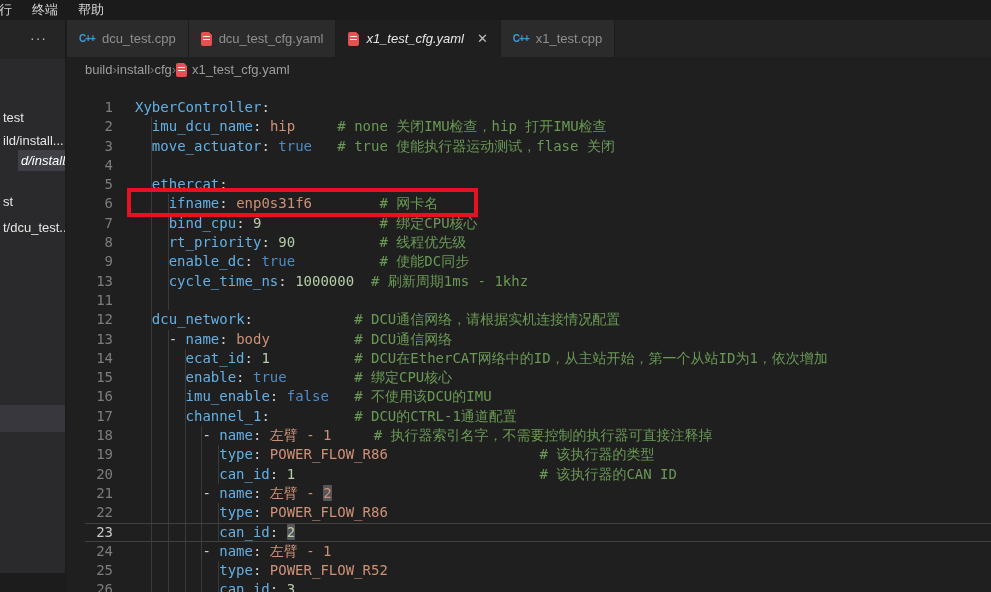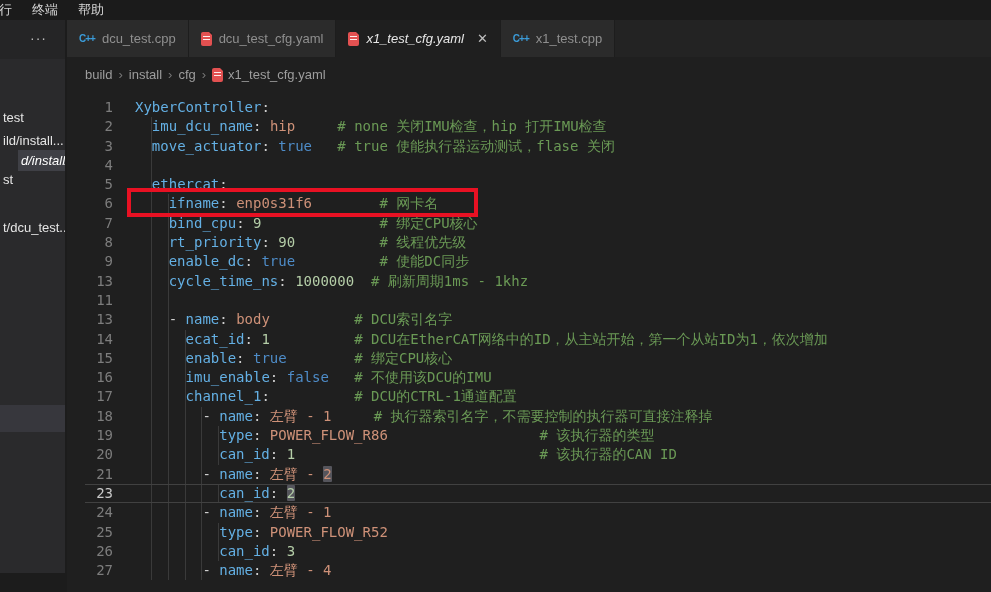--- a/index.html
+++ b/index.html
@@ -35,21 +35,21 @@
   .tab-close{margin-left:6px;color:#c0c0c0;font-size:13px}
   
   .icon-cpp-icon{color:#3b9cd9;font-weight:bold;font-size:10px;letter-spacing:-1px}
   .icon-yaml-icon{position:relative;width:11px;height:14px;background:#e35151;border-radius:2px;flex:none}
   .icon-yaml-icon::before{content:"";position:absolute;left:2px;top:4px;width:7px;height:1.5px;
     background:#fdecec;box-shadow:0 3px 0 #fdecec}
   .icon-yaml-icon::after{content:"";position:absolute;right:0;top:0;border-style:solid;
     border-width:0 3px 3px 0;border-color:transparent #1f1f1f transparent transparent}
   
   .breadcrumb{position:absolute;left:67px;top:57px;width:924px;height:25px;background:var(--bg);
-    display:flex;align-items:flex-end;gap:6px;padding-left:18px;color:#9d9d9d;font-size:13px}
+    display:flex;align-items:center;padding-left:18px;color:#9d9d9d;font-size:13px}
   .crumb{cursor:pointer}
   .crumb-sep{color:#767676}
   .crumb-file{display:flex;align-items:center;gap:5px}
   
   .editor{position:absolute;left:67px;top:98px;width:924px;height:510px;background:var(--bg);
     font-family:"DejaVu Sans Mono","Liberation Mono",monospace;font-size:14px;overflow:hidden}
   .row{position:relative;height:19.3px;line-height:19.3px;white-space:pre}
   .ln{display:inline-block;width:46px;text-align:right;color:var(--lnum);vertical-align:top;
     user-select:none}
   .codespan{display:inline-block;margin-left:22px;vertical-align:top;white-space:pre}
@@ -73,21 +73,21 @@
   </div>
 
 <div class="sidestrip">
   <div class="topblock">
     <span class="overflow-dots">···</span>
   </div>
   <div>
       <div class="side-item" style="top: 90px;">test</div>
       <div class="side-item" style="top: 113px; text-align: center;">ild/install...</div>
       <div class="side-item selected" style="top: 130px;">d/install/cfg</div>
-      <div class="side-item" style="top: 152px;">st</div>
+      <div class="side-item" style="top: 174px;">st</div>
       <div class="side-item" style="top: 200px;">t/dcu_test...</div>
     </div>
   <div class="grayband"></div>
   <div class="botblock"></div>
 </div>
 
 <div class="tabbar">
     <div class="tab">
       <span class="icon-cpp-icon">C++</span>
       <span class="tab-label">dcu_test.cpp</span>
@@ -126,28 +126,30 @@
       <div class="row"><span class="ln">2</span><span class="codespan"><span class="g"></span><span class="tok-k">imu_dcu_name</span><span class="tok-p">:</span><span class="tok-w"> </span><span class="tok-s">hip</span><span class="tok-w">     </span><span class="tok-c"># none 关闭IMU检查，hip 打开IMU检查</span></span></div>
       <div class="row"><span class="ln">3</span><span class="codespan"><span class="g"></span><span class="tok-k">move_actuator</span><span class="tok-p">:</span><span class="tok-w"> </span><span class="tok-b">true</span><span class="tok-w">   </span><span class="tok-c"># true 使能执行器运动测试，flase 关闭</span></span></div>
       <div class="row"><span class="ln">4</span><span class="codespan"><span class="g"></span></span></div>
       <div class="row"><span class="ln">5</span><span class="codespan"><span class="g"></span><span class="tok-k">ethercat</span><span class="tok-p">:</span></span></div>
       <div class="row"><span class="ln">6</span><span class="codespan"><span class="g"></span><span class="g"></span><span class="tok-k">ifname</span><span class="tok-p">:</span><span class="tok-w"> </span><span class="tok-s">enp0s31f6</span><span class="tok-w">        </span><span class="tok-c"># 网卡名</span></span><div class="red-annotation"></div></div>
       <div class="row"><span class="ln">7</span><span class="codespan"><span class="g"></span><span class="g"></span><span class="tok-k">bind_cpu</span><span class="tok-p">:</span><span class="tok-w"> </span><span class="tok-n">9</span><span class="tok-w">              </span><span class="tok-c"># 绑定CPU核心</span></span></div>
       <div class="row"><span class="ln">8</span><span class="codespan"><span class="g"></span><span class="g"></span><span class="tok-k">rt_priority</span><span class="tok-p">:</span><span class="tok-w"> </span><span class="tok-n">90</span><span class="tok-w">          </span><span class="tok-c"># 线程优先级</span></span></div>
       <div class="row"><span class="ln">9</span><span class="codespan"><span class="g"></span><span class="g"></span><span class="tok-k">enable_dc</span><span class="tok-p">:</span><span class="tok-w"> </span><span class="tok-b">true</span><span class="tok-w">          </span><span class="tok-c"># 使能DC同步</span></span></div>
       <div class="row"><span class="ln">13</span><span class="codespan"><span class="g"></span><span class="g"></span><span class="tok-k">cycle_time_ns</span><span class="tok-p">:</span><span class="tok-w"> </span><span class="tok-n">1000000</span><span class="tok-w">  </span><span class="tok-c"># 刷新周期1ms - 1khz</span></span></div>
       <div class="row"><span class="ln">11</span><span class="codespan"><span class="g"></span><span class="g"></span></span></div>
-      <div class="row"><span class="ln">13</span><span class="codespan"><span class="g"></span><span class="g"></span><span class="tok-p">- </span><span class="tok-k">name</span><span class="tok-p">:</span><span class="tok-w"> </span><span class="tok-s">body</span><span class="tok-w">          </span><span class="tok-c"># DCU索引名字</span></span></div>
+      <div class="row"><span class="ln">12</span><span class="codespan"><span class="g"></span><span class="tok-k">dcu_network</span><span class="tok-p">:</span><span class="tok-w">            </span><span class="tok-c"># DCU通信网络，请根据实机连接情况配置</span></span></div>
+      <div class="row"><span class="ln">13</span><span class="codespan"><span class="g"></span><span class="g"></span><span class="tok-p">- </span><span class="tok-k">name</span><span class="tok-p">:</span><span class="tok-w"> </span><span class="tok-s">body</span><span class="tok-w">          </span><span class="tok-c"># DCU通信网络</span></span></div>
       <div class="row"><span class="ln">14</span><span class="codespan"><span class="g"></span><span class="g"></span><span class="g"></span><span class="tok-k">ecat_id</span><span class="tok-p">:</span><span class="tok-w"> </span><span class="tok-n">1</span><span class="tok-w">          </span><span class="tok-c"># DCU在EtherCAT网络中的ID，从主站开始，第一个从站ID为1，依次增加</span></span></div>
       <div class="row"><span class="ln">15</span><span class="codespan"><span class="g"></span><span class="g"></span><span class="g"></span><span class="tok-k">enable</span><span class="tok-p">:</span><span class="tok-w"> </span><span class="tok-b">true</span><span class="tok-w">        </span><span class="tok-c"># 绑定CPU核心</span></span></div>
       <div class="row"><span class="ln">16</span><span class="codespan"><span class="g"></span><span class="g"></span><span class="g"></span><span class="tok-k">imu_enable</span><span class="tok-p">:</span><span class="tok-w"> </span><span class="tok-b">false</span><span class="tok-w">   </span><span class="tok-c"># 不使用该DCU的IMU</span></span></div>
       <div class="row"><span class="ln">17</span><span class="codespan"><span class="g"></span><span class="g"></span><span class="g"></span><span class="tok-k">channel_1</span><span class="tok-p">:</span><span class="tok-w">          </span><span class="tok-c"># DCU的CTRL-1通道配置</span></span></div>
       <div class="row"><span class="ln">18</span><span class="codespan"><span class="g"></span><span class="g"></span><span class="g"></span><span class="g"></span><span class="tok-p">- </span><span class="tok-k">name</span><span class="tok-p">:</span><span class="tok-w"> </span><span class="tok-s">左臂 - 1</span><span class="tok-w">     </span><span class="tok-c"># 执行器索引名字，不需要控制的执行器可直接注释掉</span></span></div>
       <div class="row"><span class="ln">19</span><span class="codespan"><span class="g"></span><span class="g"></span><span class="g"></span><span class="g"></span><span class="g"></span><span class="tok-k">type</span><span class="tok-p">:</span><span class="tok-w"> </span><span class="tok-s">POWER_FLOW_R86</span><span class="tok-w">                  </span><span class="tok-c"># 该执行器的类型</span></span></div>
       <div class="row"><span class="ln">20</span><span class="codespan"><span class="g"></span><span class="g"></span><span class="g"></span><span class="g"></span><span class="g"></span><span class="tok-k">can_id</span><span class="tok-p">:</span><span class="tok-w"> </span><span class="tok-n">1</span><span class="tok-w">                             </span><span class="tok-c"># 该执行器的CAN ID</span></span></div>
       <div class="row"><span class="ln">21</span><span class="codespan"><span class="g"></span><span class="g"></span><span class="g"></span><span class="g"></span><span class="tok-p">- </span><span class="tok-k">name</span><span class="tok-p">:</span><span class="tok-w"> </span><span class="tok-s">左臂 - </span><span class="tok-s occ">2</span></span></div>
+      <div class="row"><span class="ln">22</span><span class="codespan"><span class="g"></span><span class="g"></span><span class="g"></span><span class="g"></span><span class="g"></span><span class="tok-k">type</span><span class="tok-p">:</span><span class="tok-w"> </span><span class="tok-s">POWER_FLOW_R86</span></span></div>
       <div class="row current"><span class="ln">23</span><span class="codespan"><span class="g"></span><span class="g"></span><span class="g"></span><span class="g"></span><span class="g"></span><span class="tok-k">can_id</span><span class="tok-p">:</span><span class="tok-w"> </span><span class="tok-n occ">2</span></span></div>
       <div class="row"><span class="ln">24</span><span class="codespan"><span class="g"></span><span class="g"></span><span class="g"></span><span class="g"></span><span class="tok-p">- </span><span class="tok-k">name</span><span class="tok-p">:</span><span class="tok-w"> </span><span class="tok-s">左臂 - 1</span></span></div>
       <div class="row"><span class="ln">25</span><span class="codespan"><span class="g"></span><span class="g"></span><span class="g"></span><span class="g"></span><span class="g"></span><span class="tok-k">type</span><span class="tok-p">:</span><span class="tok-w"> </span><span class="tok-s">POWER_FLOW_R52</span></span></div>
       <div class="row"><span class="ln">26</span><span class="codespan"><span class="g"></span><span class="g"></span><span class="g"></span><span class="g"></span><span class="g"></span><span class="tok-k">can_id</span><span class="tok-p">:</span><span class="tok-w"> </span><span class="tok-n">3</span></span></div>
       <div class="row"><span class="ln">27</span><span class="codespan"><span class="g"></span><span class="g"></span><span class="g"></span><span class="g"></span><span class="tok-p">- </span><span class="tok-k">name</span><span class="tok-p">:</span><span class="tok-w"> </span><span class="tok-s">左臂 - 4</span></span></div>
     </div>
   </div>
 
 </body></html>

